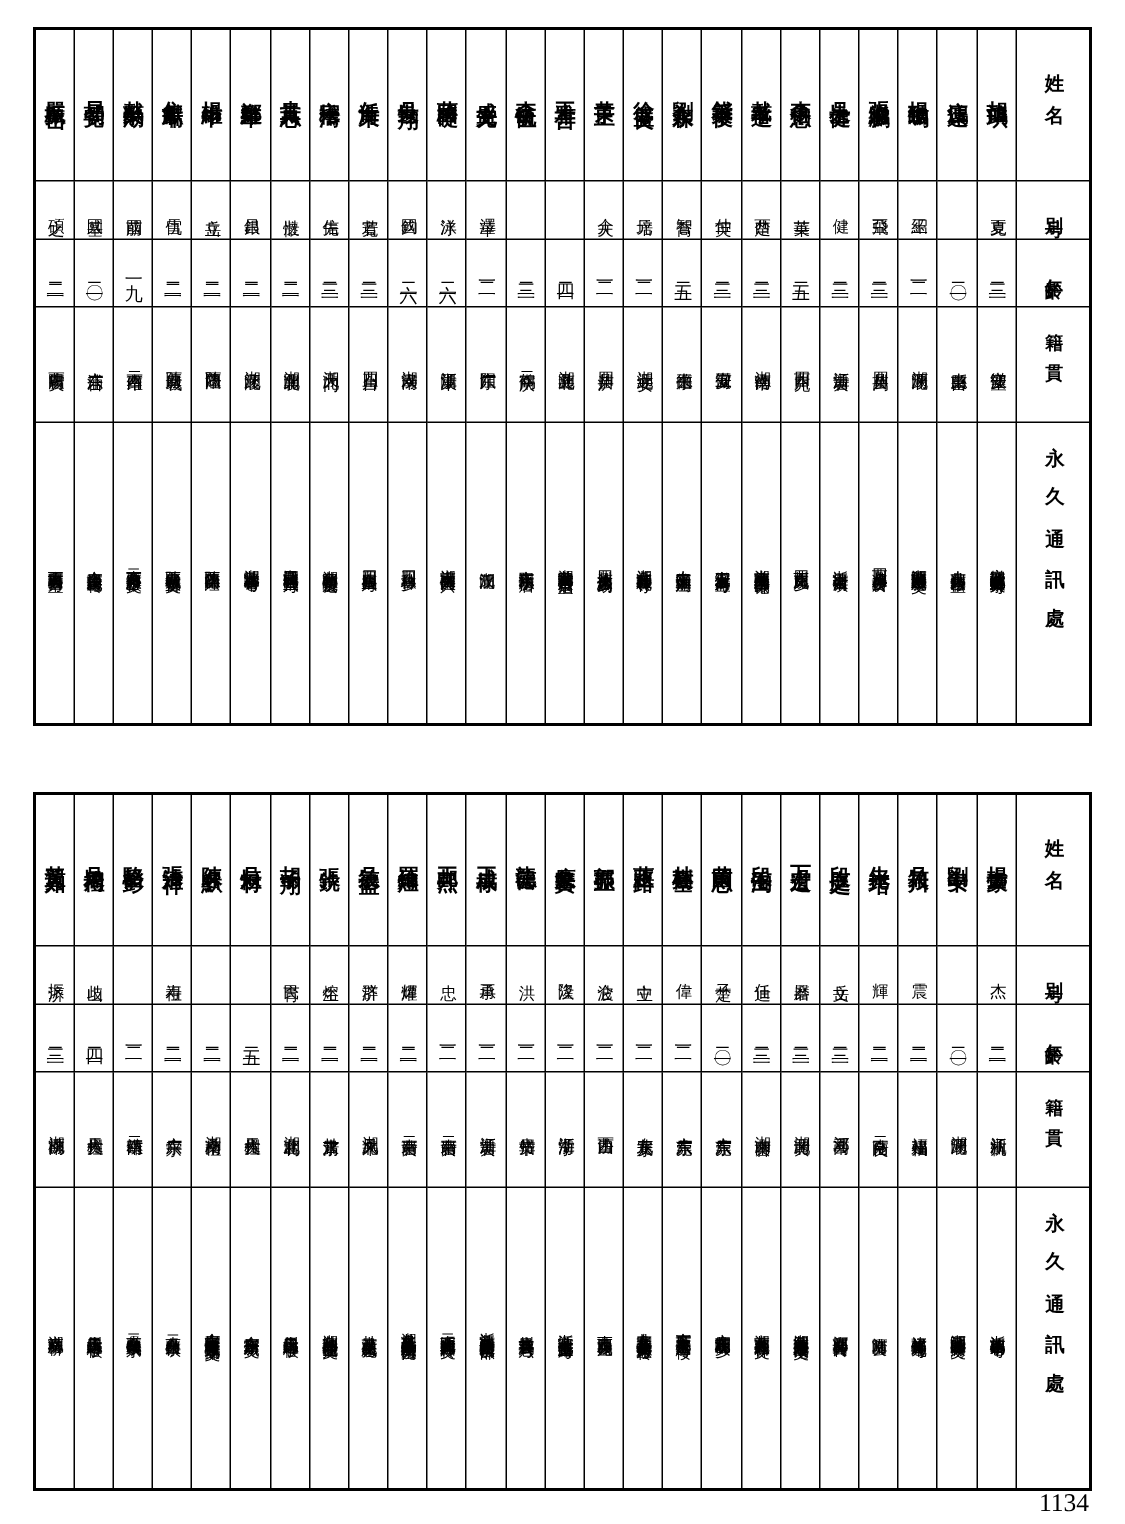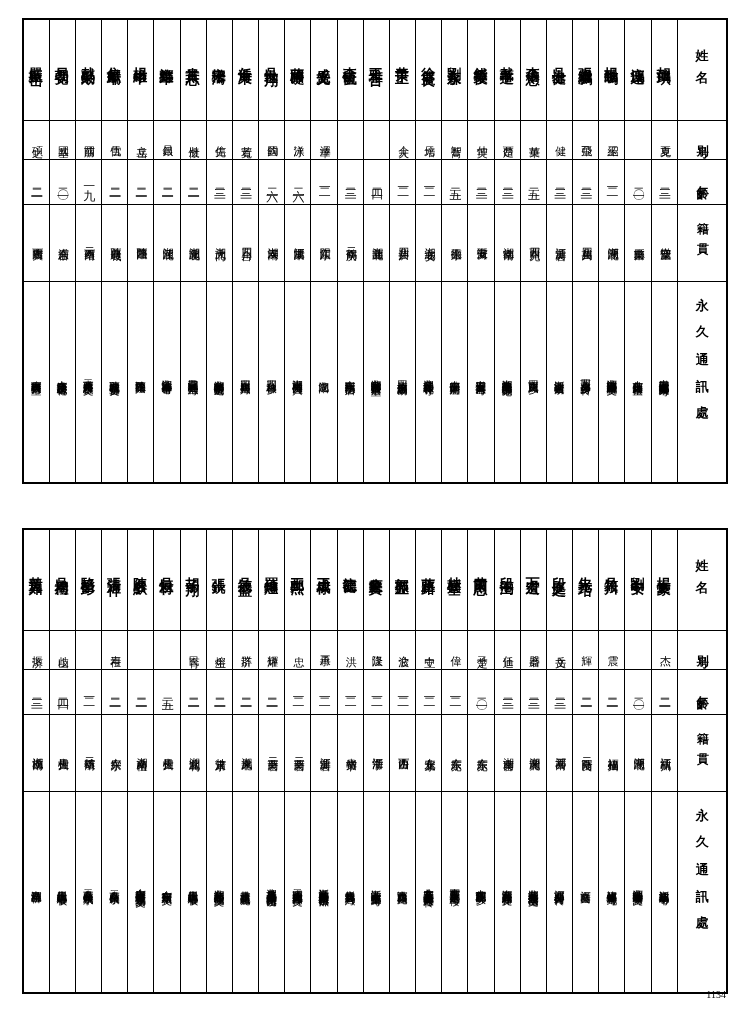--- a/index.html
+++ b/index.html
@@ -65,22 +65,22 @@
   .hdr-native .v{font-size:12px;height:34px;}
   .hdr-addr .v{font-size:13px;height:120px;letter-spacing:6px;}
   .rowname td{height:96px;}
   .rowalias td{height:34px;}
   .rowage td{height:40px;}
   .rownative td{height:72px;}
   .rowaddr td{height:196px;}
   .spacer{height:26px;}
   .pageno{
     position:absolute;
-    right:24px;bottom:16px;
-    font-size:10px;
+    right:24px;bottom:4px;
+    font-size:17px;
     font-family:"Liberation Serif", serif;
   }
   .tblwrap2{margin-top:18px;}
 </style>
 </head>
 <body>
 
 <div class="page">
 
   <table class="tbl" id="tbl-top">

